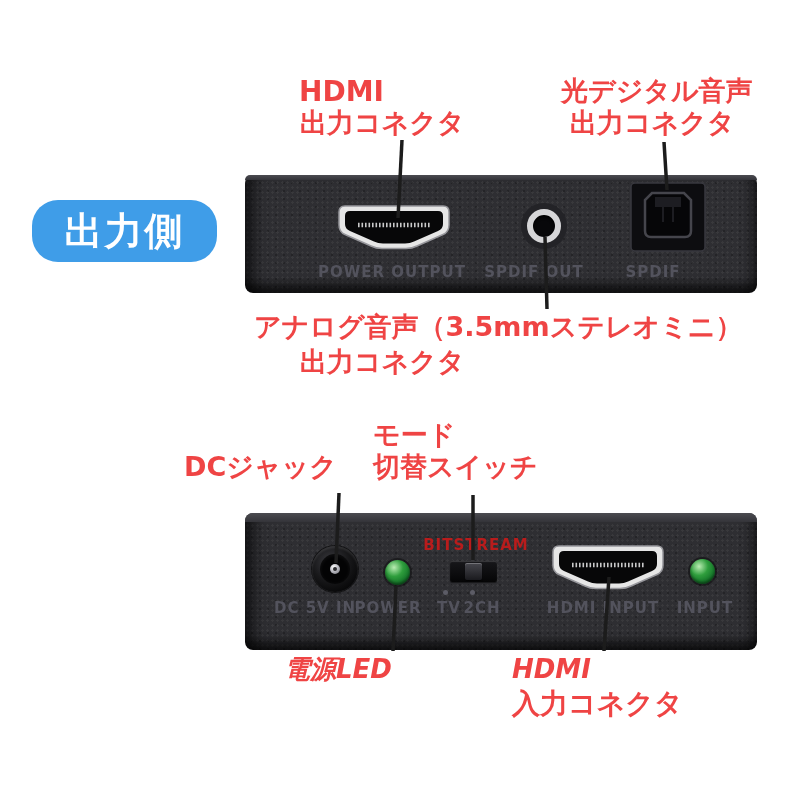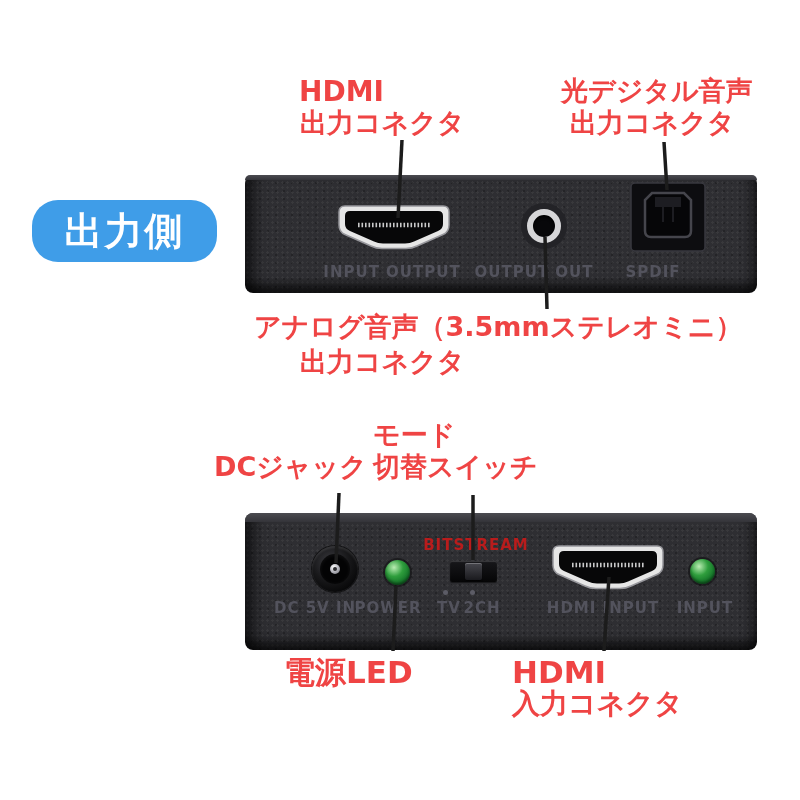--- a/index.html
+++ b/index.html
@@ -5,21 +5,21 @@
   html,body { margin:0; padding:0; background:#ffffff; }
   .stage {
     position:relative; width:800px; height:800px; background:#fff; overflow:hidden;
     font-family:"DejaVu Sans","Liberation Sans",sans-serif;
   }
   
   .callout {
     position:absolute; text-align:left; font-weight:bold; color:#ef4444;
     line-height:1.12; white-space:nowrap;
   }
-  .fs27 { font-size:27px; } .fs28 { font-size:28px; } .fs29 { font-size:31px; }
+  .fs27 { font-size:27px; } .fs28 { font-size:28px; } .fs29 { font-size:26px;font-style:italic; }
   
   .badge {
     position:absolute; left:32px; width:185px; height:62px;
     background:var(--badge-blue,#3F9DE8); border-radius:26px;
     color:#ffffff; font-size:38px; font-weight:bold; letter-spacing:2px;
     display:flex; align-items:center; justify-content:center;
   }
   
   .panel {
     position:absolute; left:245px; width:512px;
@@ -107,30 +107,30 @@
   <div class="jack-stereo"></div>
 
   <svg class="port-svg" style="left:630px;top:182px;" width="76" height="70" viewBox="0 0 76 70">
     <rect x="1" y="1" width="74" height="68" rx="4" fill="#0d0d10" stroke="#38383f" stroke-width="1.5"></rect>
     <path d="M22 11 H54 L61 18 V49 Q61 55 55 55 H21 Q15 55 15 49 V18 Z" fill="#060608" stroke="#45454c" stroke-width="2.5"></path>
     <rect x="25" y="15" width="26" height="10" fill="#1d1d22"></rect>
     <line x1="33" y1="25" x2="33" y2="40" stroke="#1d1d22" stroke-width="2"></line>
     <line x1="43" y1="25" x2="43" y2="40" stroke="#1d1d22" stroke-width="2"></line>
   </svg>
 
-  <div class="etched" style="left:292px;top:263px;width:200px;">INPUT OUTPUT</div>
-  <div class="etched" style="left:434px;top:263px;width:200px;">OUTPUT OUT</div>
+  <div class="etched" style="left:292px;top:263px;width:200px;">POWER OUTPUT</div>
+  <div class="etched" style="left:434px;top:263px;width:200px;">SPDIF OUT</div>
   <div class="etched" style="left:603px;top:263px;width:100px;">SPDIF</div>
 
   <div class="callout fs27" style="left:254px;top:312px;width:500px;">アナログ音声（3.5mmステレオミニ）</div>
   <div class="callout fs27" style="left:300px;top:347px;width:400px;">出力コネクタ</div>
 
   <div class="callout fs27" style="left:373px;top:420px;width:200px;">モード</div>
   <div class="callout fs27" style="left:373px;top:452px;width:200px;">切替スイッチ</div>
-  <div class="callout fs27" style="left:214px;top:452px;width:200px;">DCジャック</div>
+  <div class="callout fs27" style="left:184px;top:452px;width:200px;">DCジャック</div>
 
 
   <div class="panel" style="top:513px;height:137px;"></div>
   <div class="panel-topface" style="top:513px;"></div>
 
   <div class="dc-jack">
     <div class="dc-hole"></div>
     <div class="dc-pin"></div>
   </div>
 

